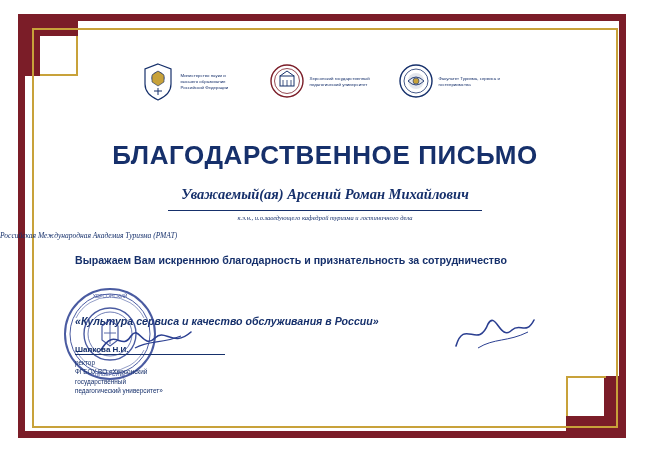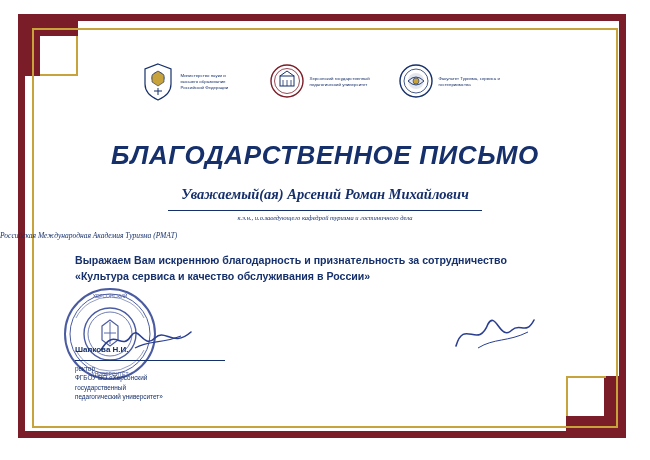--- a/index.html
+++ b/index.html
@@ -162,21 +162,20 @@
     position: absolute;
     left: 0;
     top: 140px;
     width: 650px;
     text-align: center;
     font-size: 26px;
     font-weight: bold;
     letter-spacing: 0.6px;
     color: #16306b;
     font-family: "Liberation Sans", sans-serif;
-    font-style: italic;
   }
 
   
   .recipient {
     position: absolute;
     left: 0;
     top: 186px;
     width: 650px;
     text-align: center;
     font-size: 14.5px;
@@ -223,41 +222,43 @@
     top: 252px;
     width: 500px;
     text-align: left;
     font-size: 10.6px;
     line-height: 1.55;
     font-weight: bold;
     color: #16306b;
     font-family: "Liberation Sans", sans-serif;
   }
   .body-text .line3 {
+    font-style: italic;
+    margin-top: 45px;
   }
 
   
   .sig-left {
     position: absolute;
     left: 75px;
     top: 345px;
     width: 210px;
   }
   .sig-right {
     position: absolute;
     left: 392px;
     top: 345px;
     width: 200px;
   }
   .sig-name {
     font-size: 8px;
     font-weight: bold;
     color: #16306b;
     border-bottom: 1px solid #16306b;
-    padding-bottom: 6px;
+    padding-bottom: 0;
     width: 150px;
   }
   .sig-meta {
     font-size: 6.4px;
     line-height: 1.45;
     color: #16306b;
     margin-top: 3px;
   }
 
   

